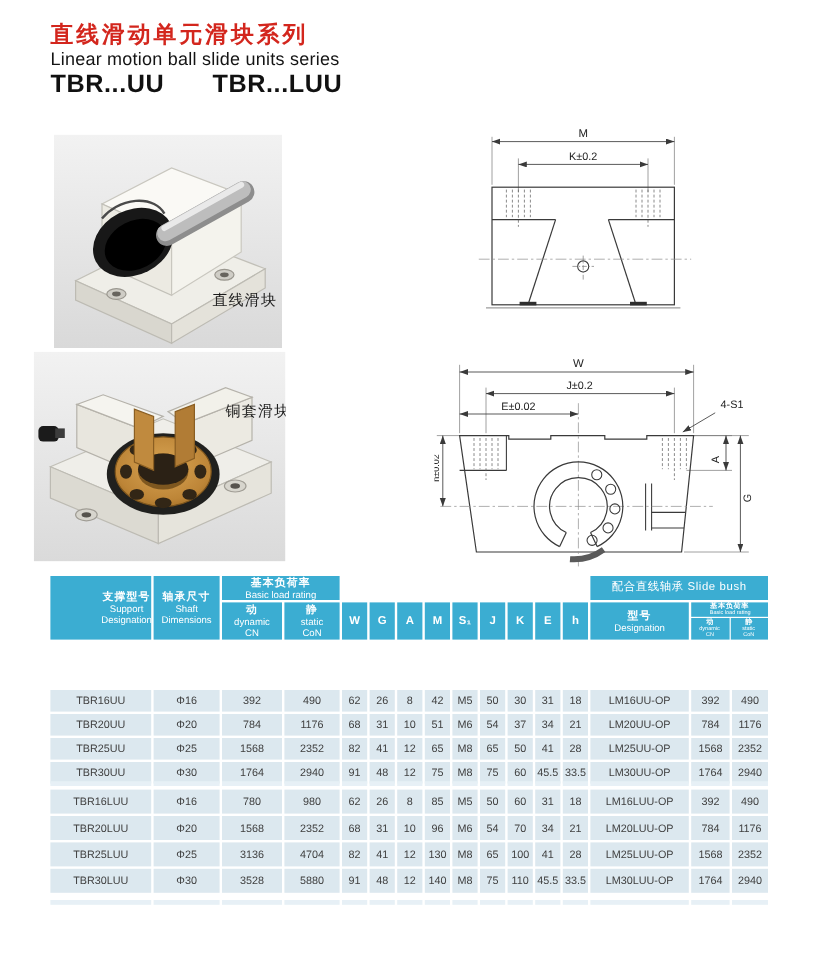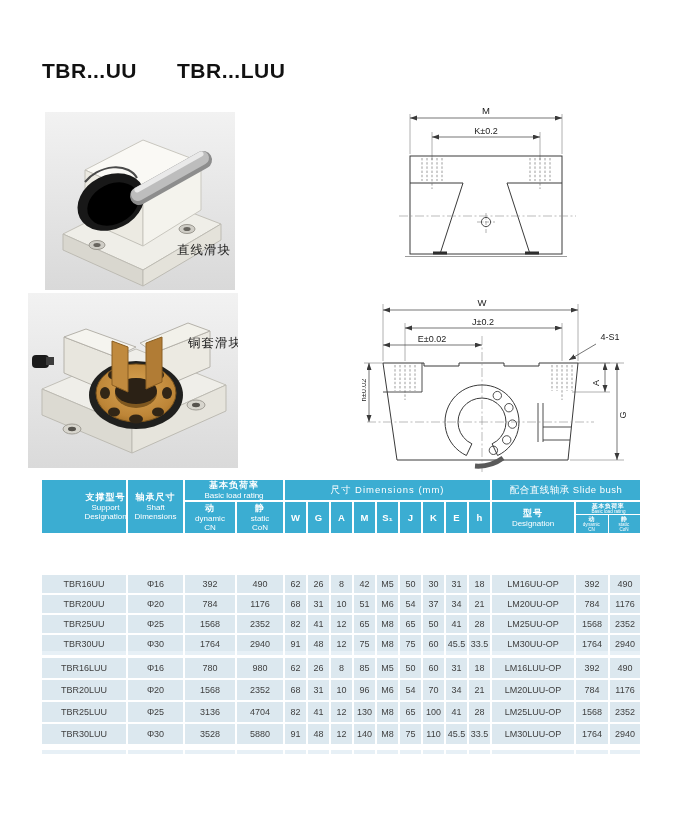--- a/index.html
+++ b/index.html
@@ -62,20 +62,22 @@
   .rows18{grid-auto-rows:18px;}
   .rows20{grid-auto-rows:20px;}
   .strip{grid-auto-rows:4px;}
   .strip .cell{background:var(--strip);}
 </style>
 </head>
 <body>
 
 <div id="page">
 
+  <div class="abs title-cn">直线滑动单元滑块系列</div>
+  <div class="abs title-en">Linear motion ball slide units series</div>
   <div class="abs models">
     <span class="m1">TBR...UU</span><span>TBR...LUU</span>
   </div>
 
   <div class="abs photo" style="left:45px;top:112px;width:190px;height:178px;">
     <svg width="190" height="178" viewBox="0 0 190 178">
       <defs>
         <linearGradient id="pbg1" x1="0" y1="0" x2="0" y2="1">
           <stop offset="0" stop-color="#f2f2f2"></stop>
             <stop offset="1" stop-color="#d9d9d9"></stop>
@@ -304,23 +306,20 @@
     </div>
     <div class="hc c-dyn">
       <span class="cn">动</span>
       <span class="en">dynamic</span>
       <span class="en">CN</span>
     </div>
     <div class="hc c-sta">
       <span class="cn">静</span>
       <span class="en">static</span>
       <span class="en">CoN</span>
-    </div>
-    <div class="hc g-dims">
-      <span>尺寸 Dimensions (mm)</span>
     </div>
     <div class="hc c-dim" style="grid-column:5">W</div>
     <div class="hc c-dim" style="grid-column:6">G</div>
     <div class="hc c-dim" style="grid-column:7">A</div>
     <div class="hc c-dim" style="grid-column:8">M</div>
     <div class="hc c-dim" style="grid-column:9">S₁</div>
     <div class="hc c-dim" style="grid-column:10">J</div>
     <div class="hc c-dim" style="grid-column:11">K</div>
     <div class="hc c-dim" style="grid-column:12">E</div>
     <div class="hc c-dim" style="grid-column:13">h</div>

